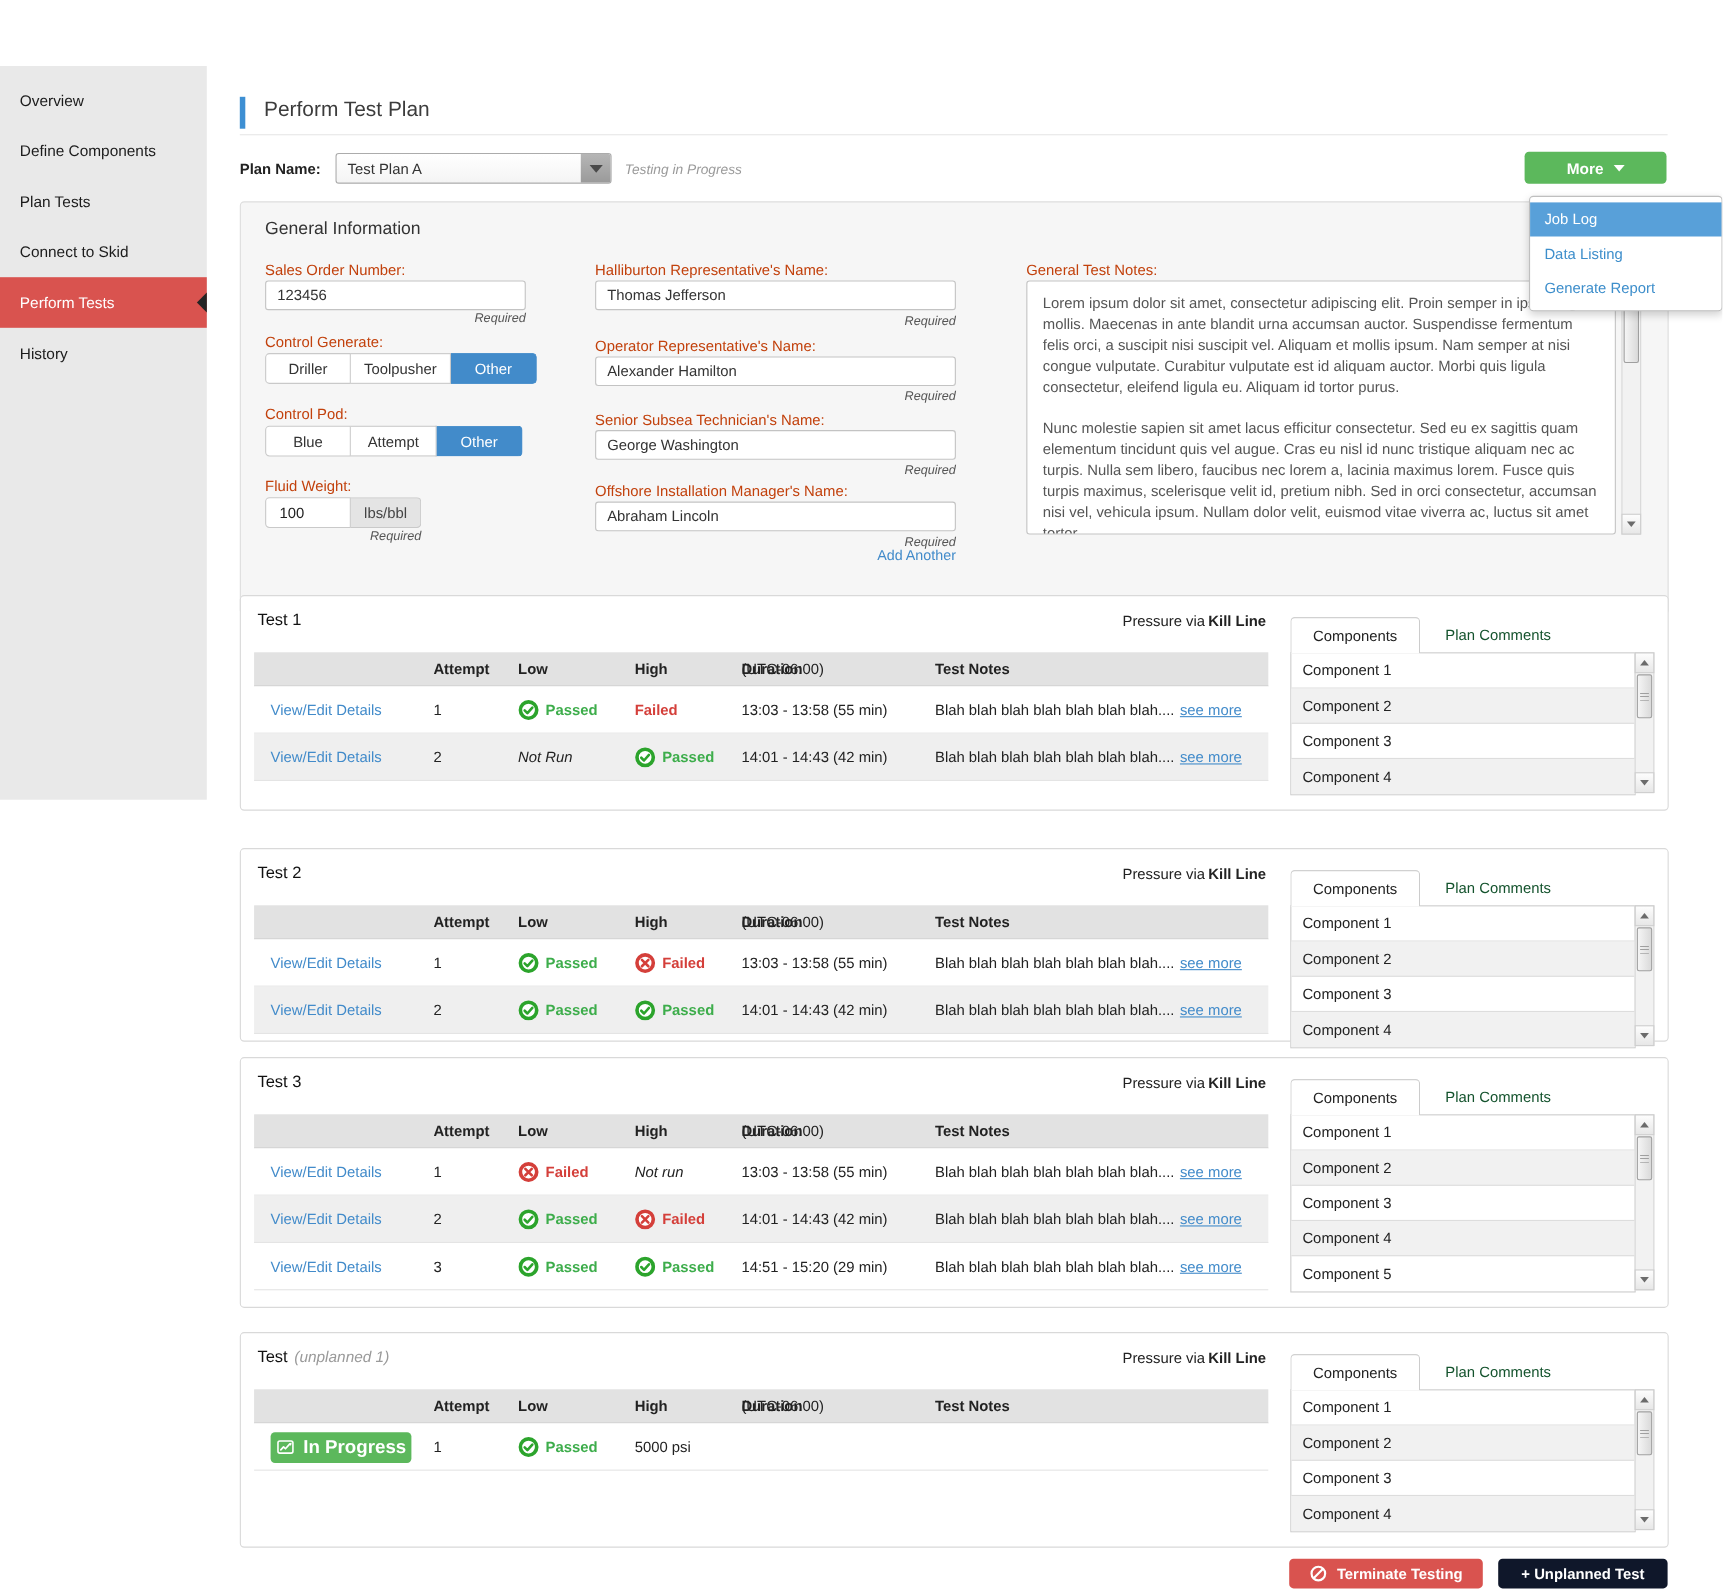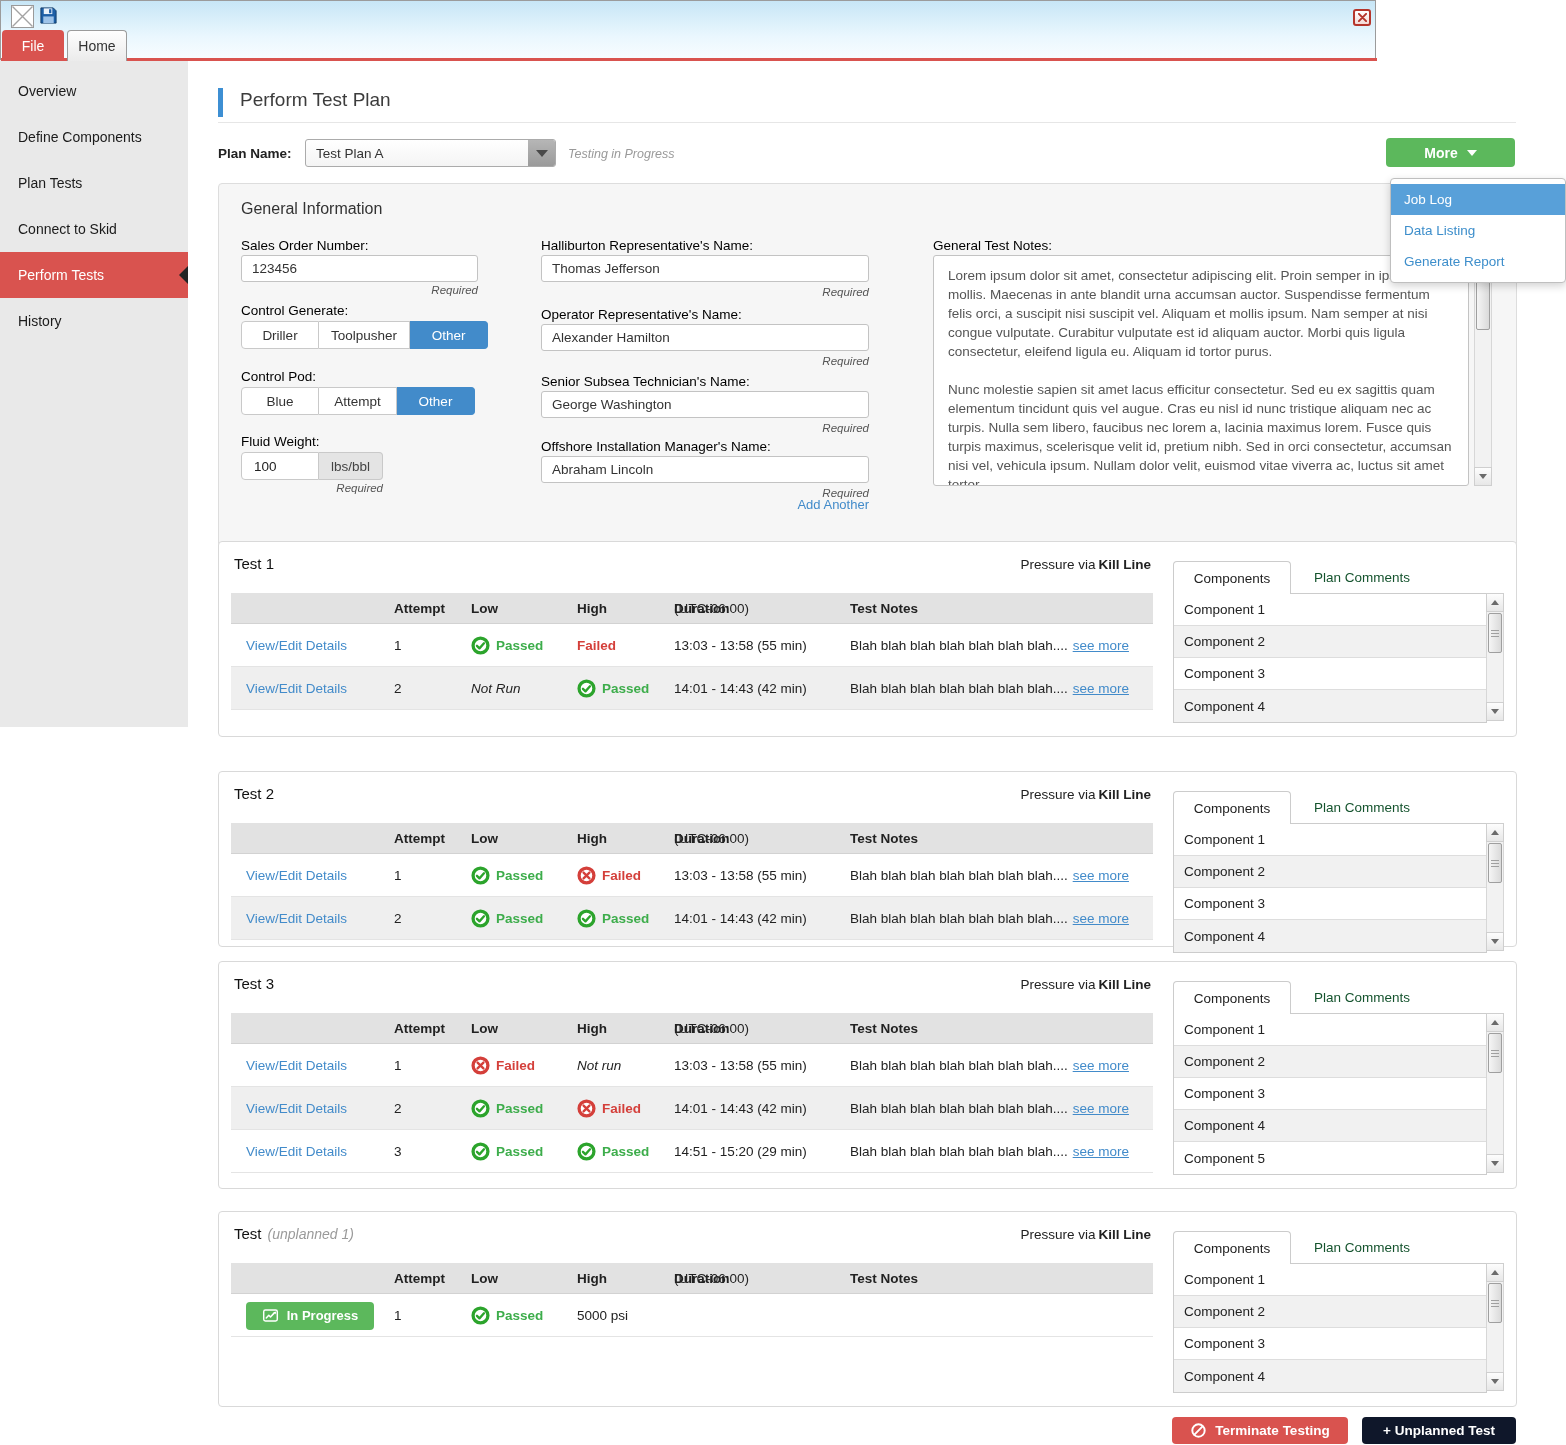--- a/index.html
+++ b/index.html
@@ -44,21 +44,21 @@
   .more-btn .car{border-left:5.5px solid transparent;border-right:5.5px solid transparent;border-top:6.5px solid #fff;}
   .menu{position:absolute;left:1390px;top:178px;width:174px;background:#fff;border:1px solid #bfbfbf;border-radius:4px;
     box-shadow:0 3px 8px rgba(0,0,0,.18);padding:5px 0;z-index:30;}
   .menu-item{height:31px;display:flex;align-items:center;padding-left:13px;color:#3d8ecb;cursor:pointer;}
   .menu-item.hl{background:#58a0d9;color:#fff;}
 
   
   .gi-panel{position:absolute;left:218px;top:183px;width:1299px;height:376px;background:#f6f6f6;border:1px solid #ddd;border-radius:4px;box-sizing:border-box;}
   .gi-panel .abs{position:absolute;}
   .gi-title{left:22px;top:16px;font-size:16px;color:#333;}
-  .f-label{color:#000000;}
+  .f-label{color:#c2410c;}
   .text-input{background:#fff;border:1px solid #c3c3c3;border-radius:3px;box-sizing:border-box;display:flex;align-items:center;
     padding-left:10px;color:#333;height:27px;}
   .req{font-style:italic;font-size:11.5px;color:#555;}
   .btn-group{display:flex;height:28px;}
   .tg{min-width:78px;padding:0 12px;background:#fff;border:1px solid #c9c9c9;border-left:none;display:flex;align-items:center;
     justify-content:center;color:#333;box-sizing:border-box;cursor:pointer;font-family:inherit;font-size:13.5px;}
   .tg:first-child{border-left:1px solid #c9c9c9;border-radius:4px 0 0 4px;}
   .tg:last-child{border-radius:0 4px 4px 0;}
   .tg.sel{background:#428bca;border-color:#428bca;color:#fff;}
   .fluid-wrap{display:flex;}
@@ -102,21 +102,21 @@
   .tz{font-weight:400 !important;position:static !important;}
   .h-attempt{left:163px;}.h-low{left:240px;}.h-high{left:346px;}.h-duration{left:443px;}.h-notes{left:619px;}
   .t-row{position:absolute;left:0;width:922px;height:43px;border-bottom:1px solid #e4e4e4;box-sizing:border-box;background:#fff;}
   .t-row.even{background:#efefef;}
   .t-row>div{position:absolute;top:0;height:43px;display:flex;align-items:center;}
   .c-action{left:15px;}.c-attempt{left:163px;}.c-low{left:240px;}.c-high{left:346px;}.c-duration{left:443px;}.c-notes{left:619px;width:303px;}
   .row-link{color:#428bca;text-decoration:none;cursor:pointer;}
   .c-action .progress-btn{display:none;}
   .c-action.progress .progress-btn{display:flex;}
   .progress-btn{width:128px;height:28px;background:#5cb85c;border-radius:4px;color:#fff;align-items:center;justify-content:center;gap:8px;cursor:pointer;}
-  .progress-btn b{font-size:13px;}
+  .progress-btn b{font-size:17px;}
   .st .icon{display:none;margin-right:6px;}
   .st.passed .pass-icon{display:block;}
   .st.failed-icon .fail-icon{display:block;}
   .st.passed .lbl{color:#3dad4b;font-weight:bold;}
   .st.failed-icon .lbl,.st.failed-text .lbl{color:#d43f3a;font-weight:bold;}
   .st.notrun .lbl{font-style:italic;color:#222;}
   .st.plain .lbl{color:#222;}
   .notes-txt{color:#222;}
   .see{color:#428bca;text-decoration:underline;margin-left:5px;cursor:pointer;}
   .see:empty{display:none;}
@@ -135,43 +135,20 @@
   .footer-btn{position:absolute;top:1417px;height:27px;border:none;border-radius:4px;color:#fff;font-weight:bold;font-size:13.5px;
     display:flex;align-items:center;justify-content:center;gap:8px;cursor:pointer;font-family:inherit;}
   .terminate-btn{left:1172px;width:176px;background:#d9534f;}
   .unplanned-btn{left:1362px;width:154px;background:#0f172a;}
 </style>
 </head>
 <body>
 
 <div class="screen">
 
-  <div class="chrome">
-    <div class="ph-icon">
-      <svg width="21" height="21" viewBox="0 0 21 21">
-          <path d="M0.5 0.5 L20.5 20.5 M20.5 0.5 L0.5 20.5" stroke="#a3a3a3" stroke-width="1.4"></path>
-        </svg>
-    </div>
-    <div class="save-icon">
-      <svg width="19" height="19" viewBox="0 0 20 20">
-        <path d="M2 2 h13 l3 3 v13 h-16 z" fill="#1d5fa6" stroke="#123c69" stroke-width="1"></path>
-        <rect x="5" y="2.5" width="9" height="6" fill="#eaf2fa"></rect>
-        <rect x="10.6" y="3.4" width="2.4" height="4.2" fill="#1d5fa6"></rect>
-        <rect x="4.5" y="11" width="11" height="7" fill="#9ec3e8"></rect>
-      </svg>
-    </div>
-    <button class="close-btn">
-      <svg width="9" height="9" viewBox="0 0 10 10">
-          <path d="M1 1 L9 9 M9 1 L1 9" stroke="#b5352b" stroke-width="2.2" stroke-linecap="round"></path>
-        </svg>
-    </button>
-    <div class="red-line"></div>
-    <div class="tab file-tab">File</div>
-    <div class="tab home-tab">Home</div>
-  </div>
 
   <nav class="sidebar" id="sidebar">
       <div class="side-item">
     <span class="side-label">Overview</span>
   </div>
       <div class="side-item">
     <span class="side-label">Define Components</span>
   </div>
       <div class="side-item">
     <span class="side-label">Plan Tests</span>

